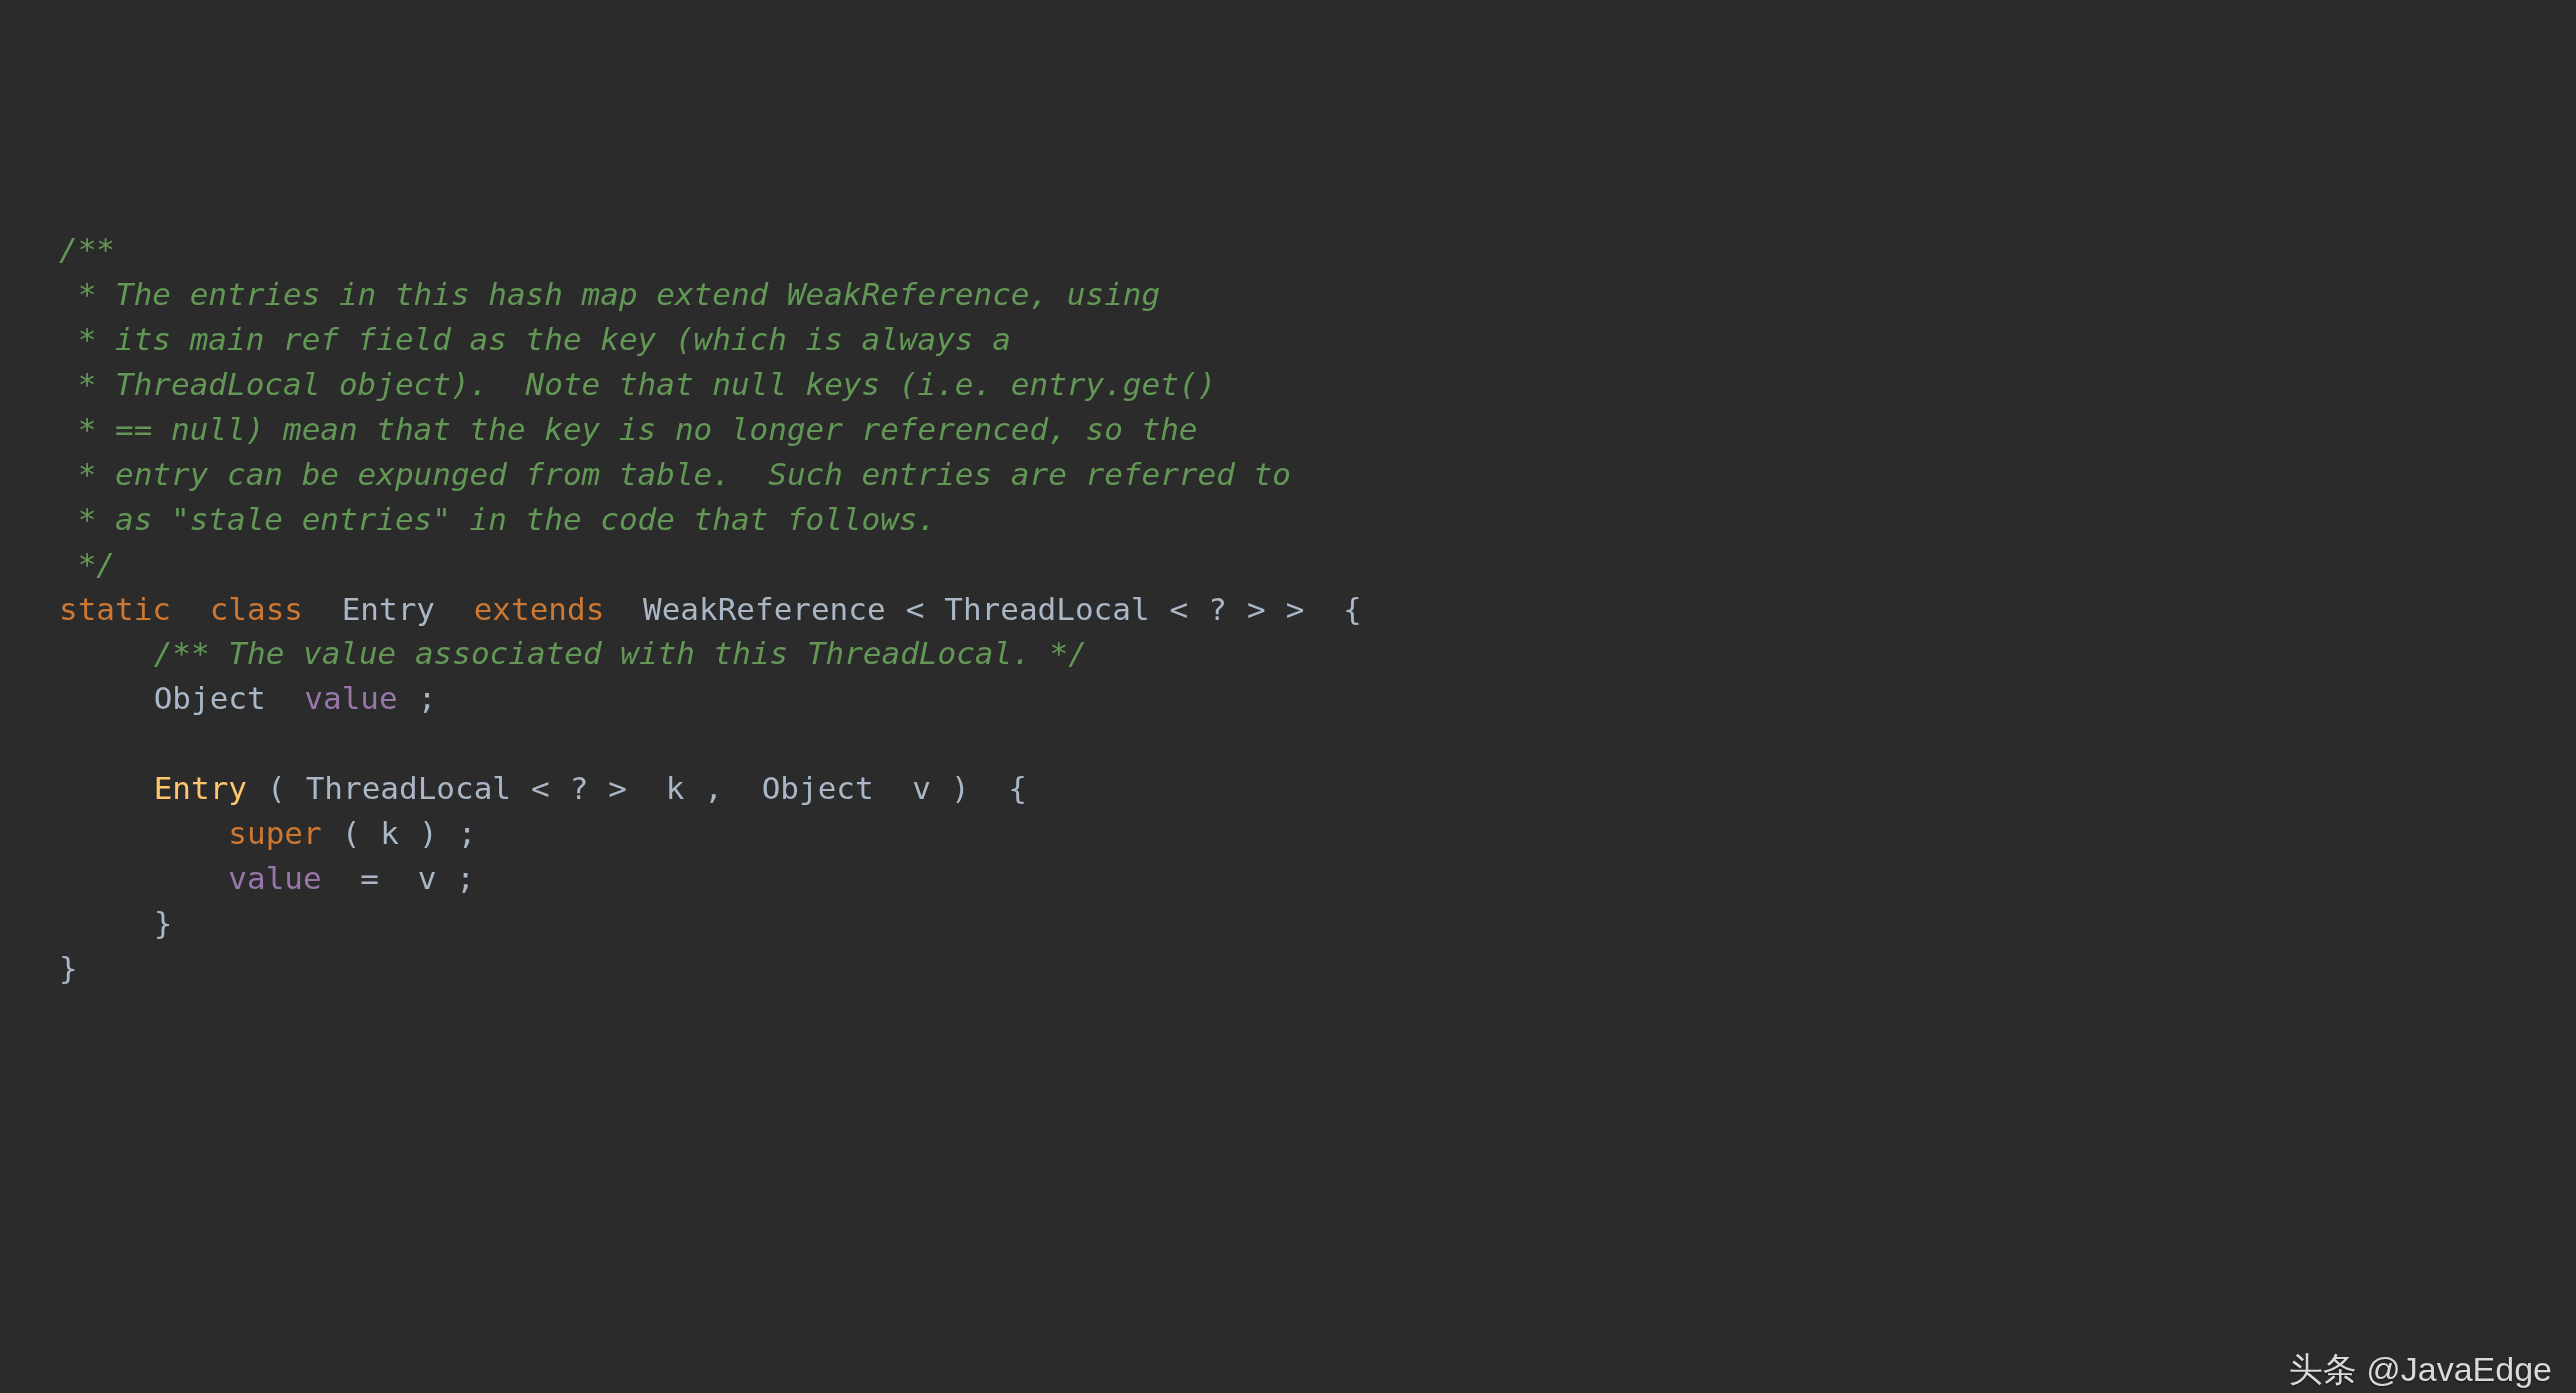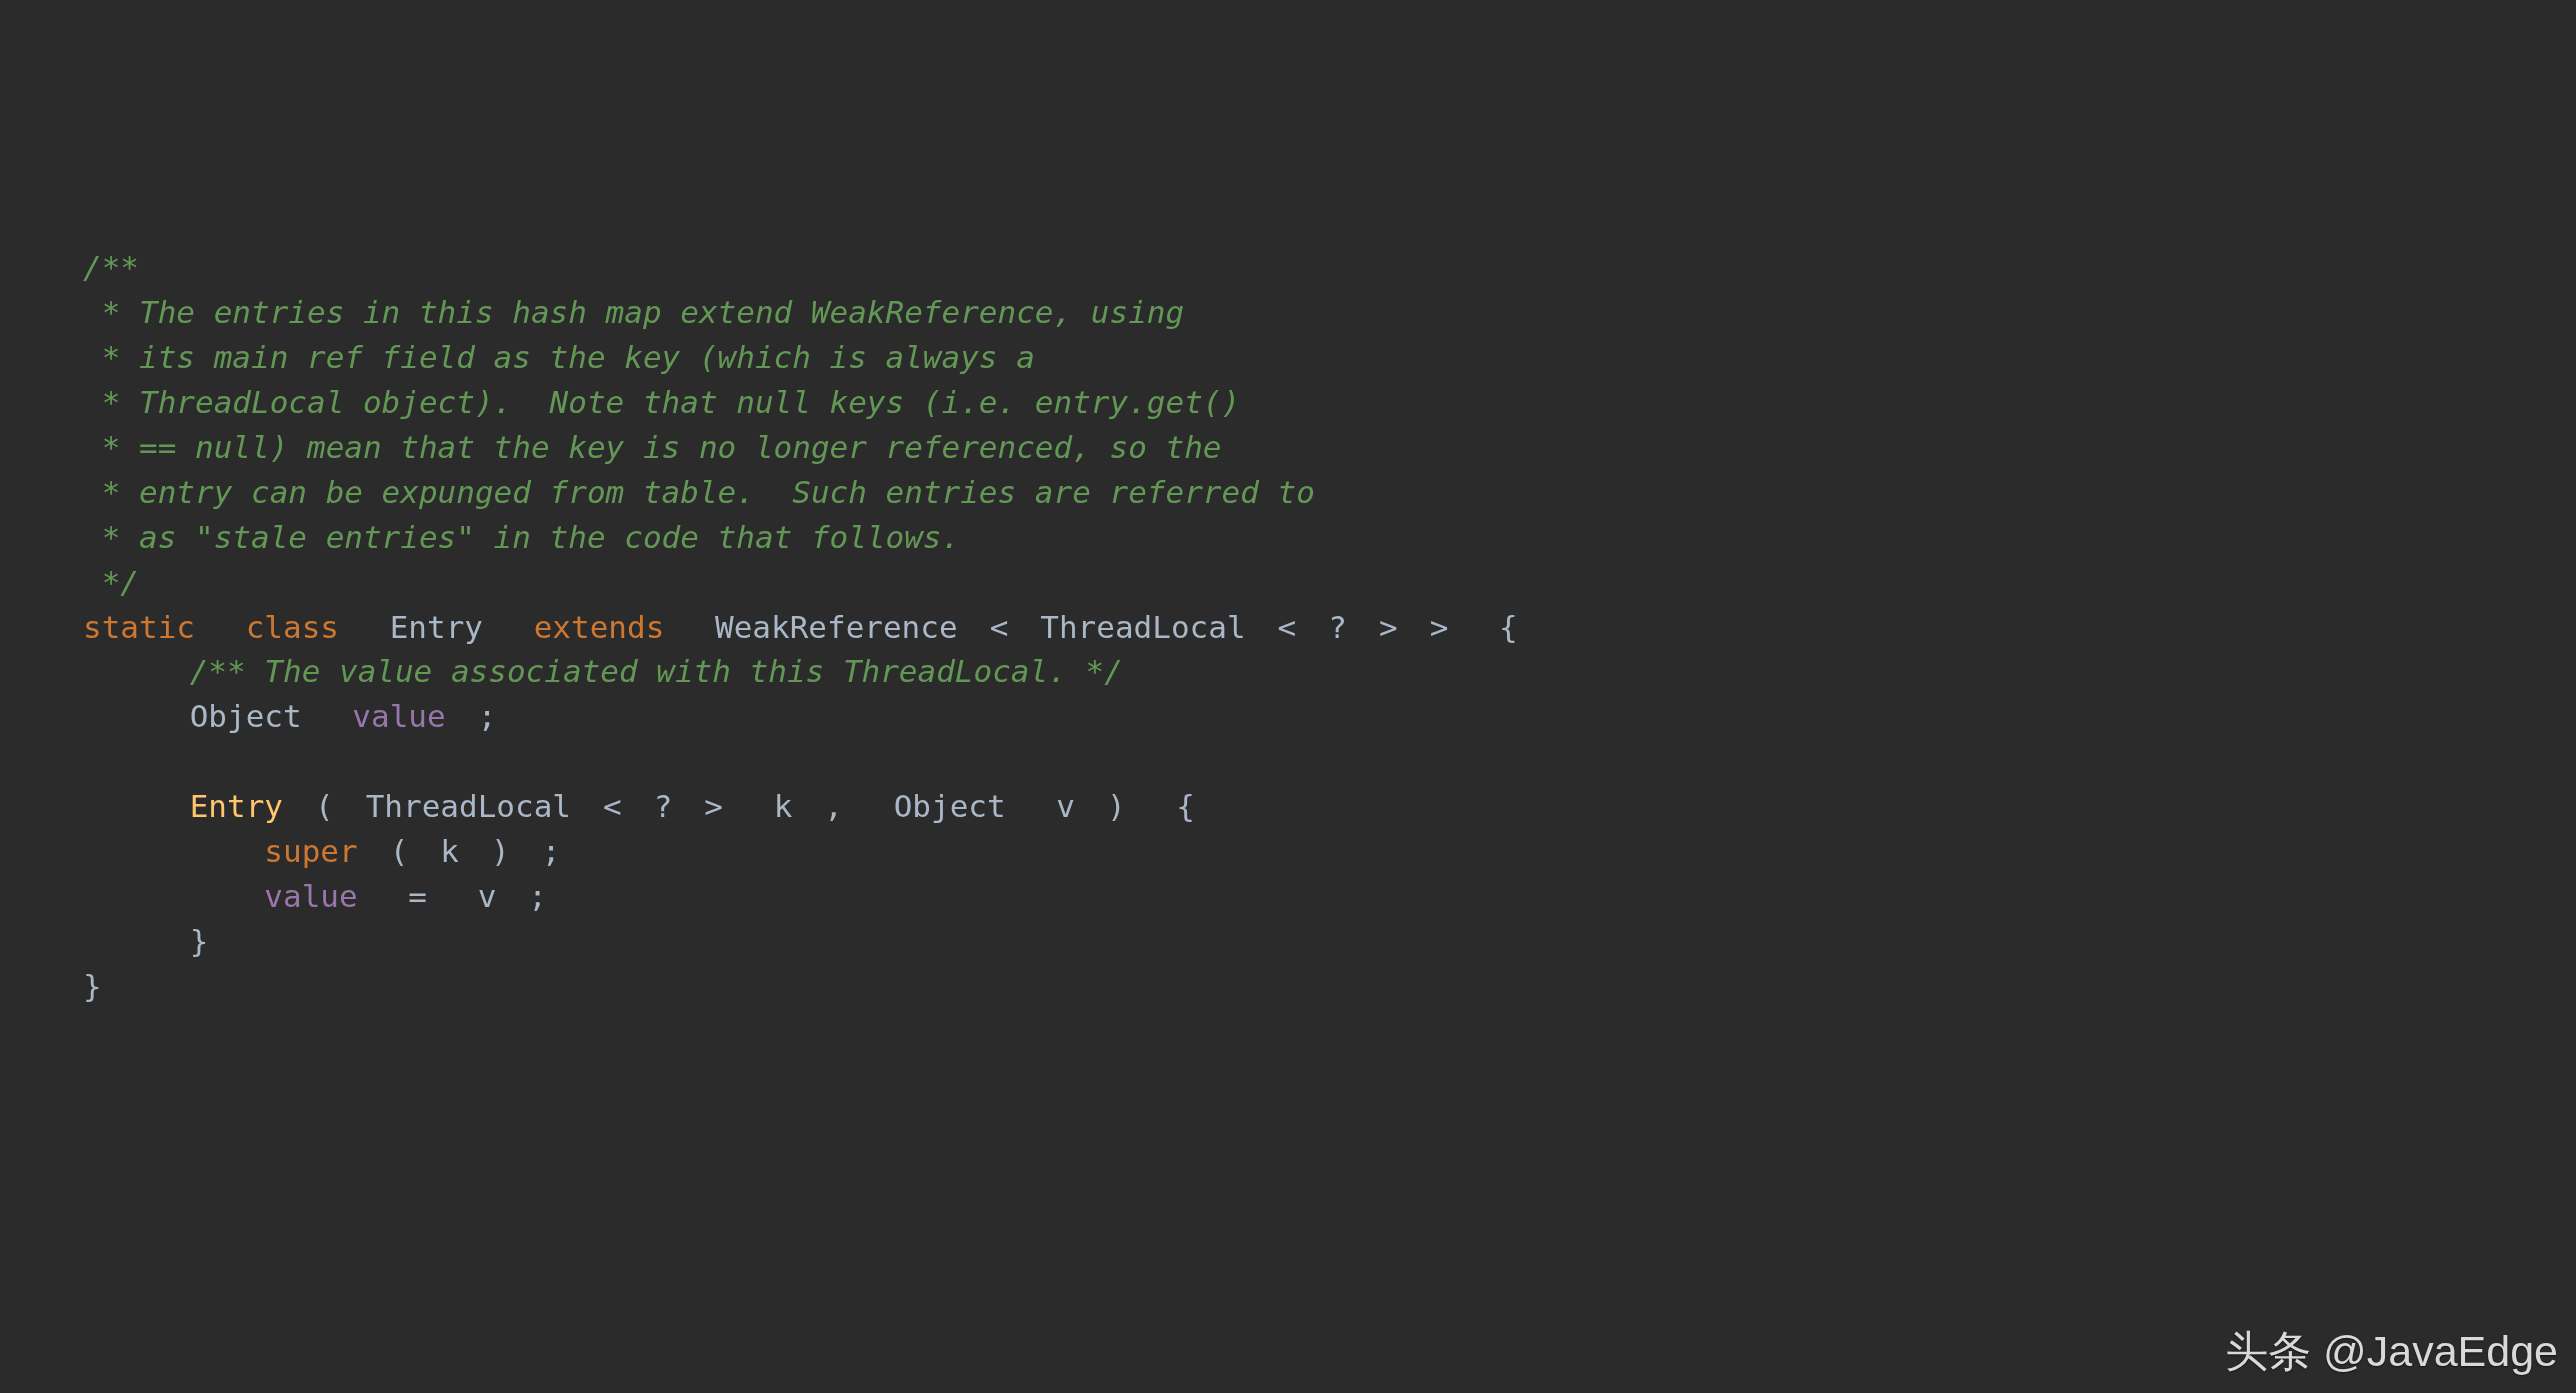--- a/index.html
+++ b/index.html
@@ -1,16 +1,16 @@
 <!DOCTYPE html>
 <html><head>
   <meta charset="utf-8">
   <style>
     * {
-      margin: 16px;
+      margin: 10px;
       padding: 0;
       box-sizing: border-box;
     }
     body {
       background-color: #2b2b2b;
       font-family: 'Menlo', 'Monaco', 'Consolas', monospace;
       font-size: 31px;
       line-height: 1.45;
       color: #a9b7c6;
       padding: 17.3px 19px;
@@ -44,24 +44,24 @@
     }
     .paren {
       color: #a9b7c6;
     }
     .guide {
       color: #505050;
       font-style: normal;
     }
     .watermark {
       position: absolute;
-      bottom: 27px;
+      bottom: 9px;
       right: 34px;
       font-family: 'PingFang SC', 'Microsoft YaHei', sans-serif;
-      font-size: 43px;
+      font-size: 34px;
       font-weight: 500;
       color: #d9d9d9;
       white-space: nowrap;
       font-style: normal;
       text-shadow: 0 1px 1.9px rgba(0,0,0,0.5);
     }
   </style>
 </head>
 <body>
 

